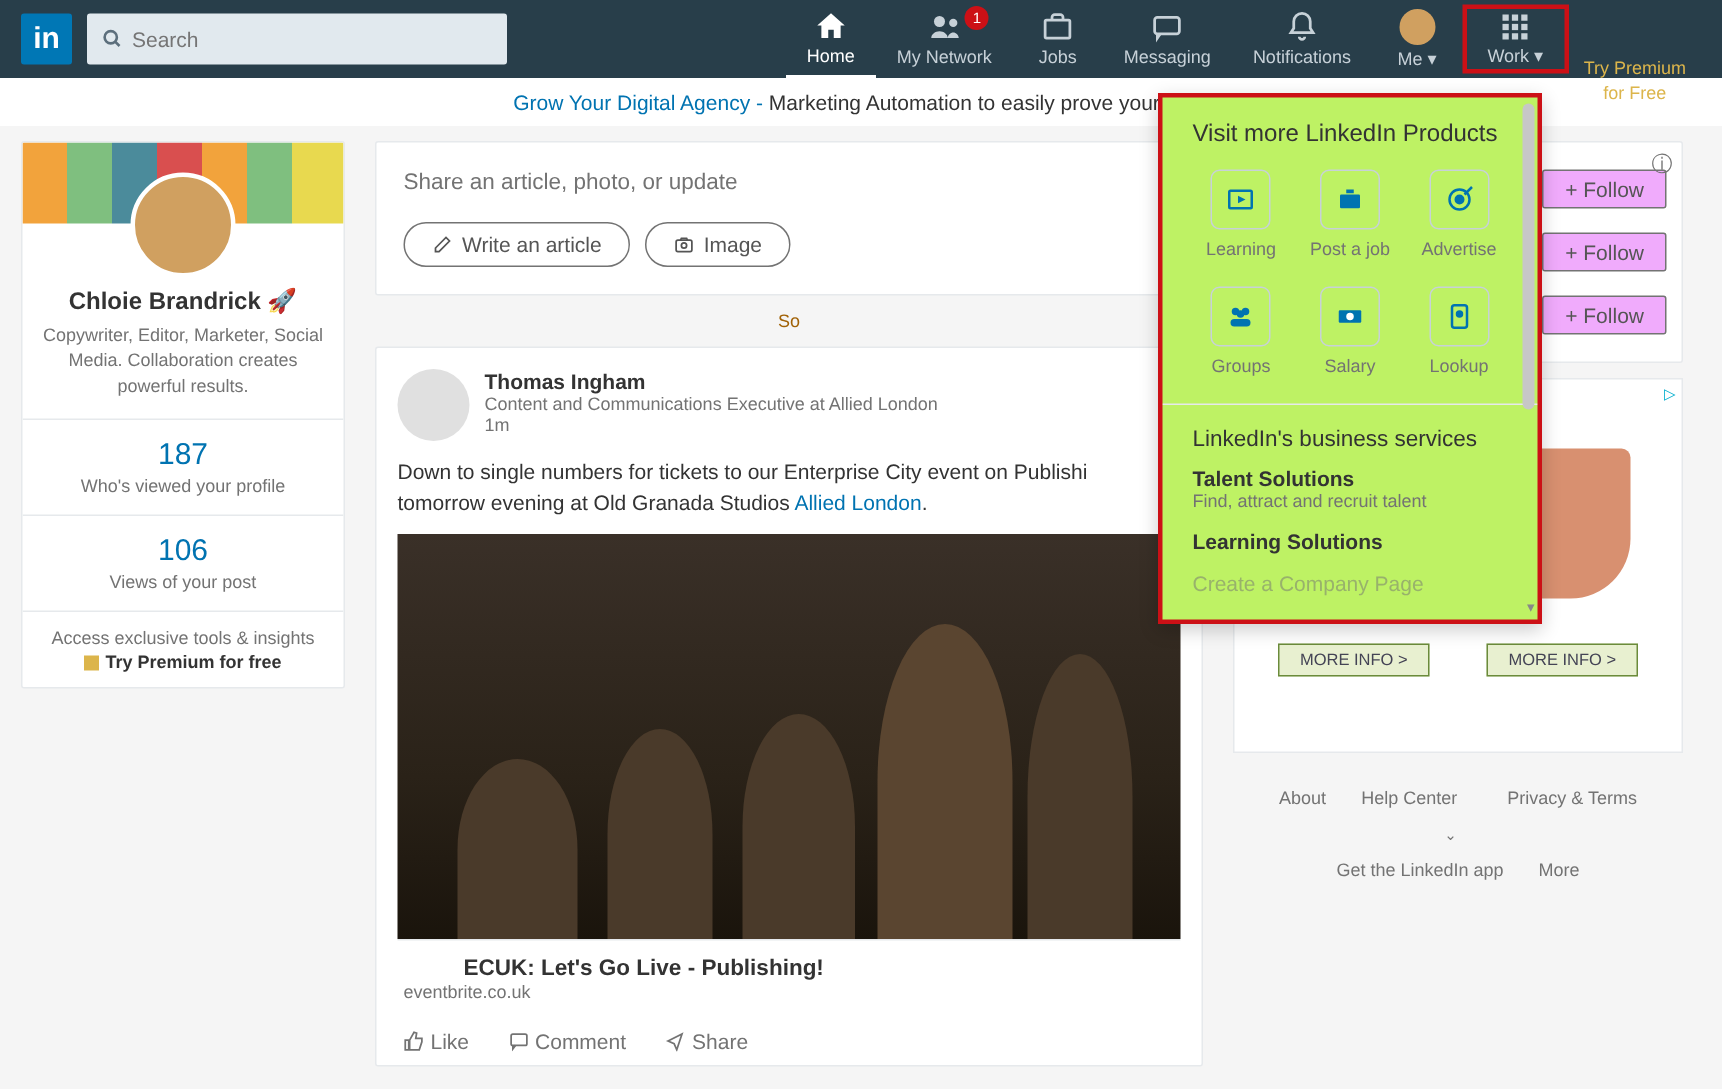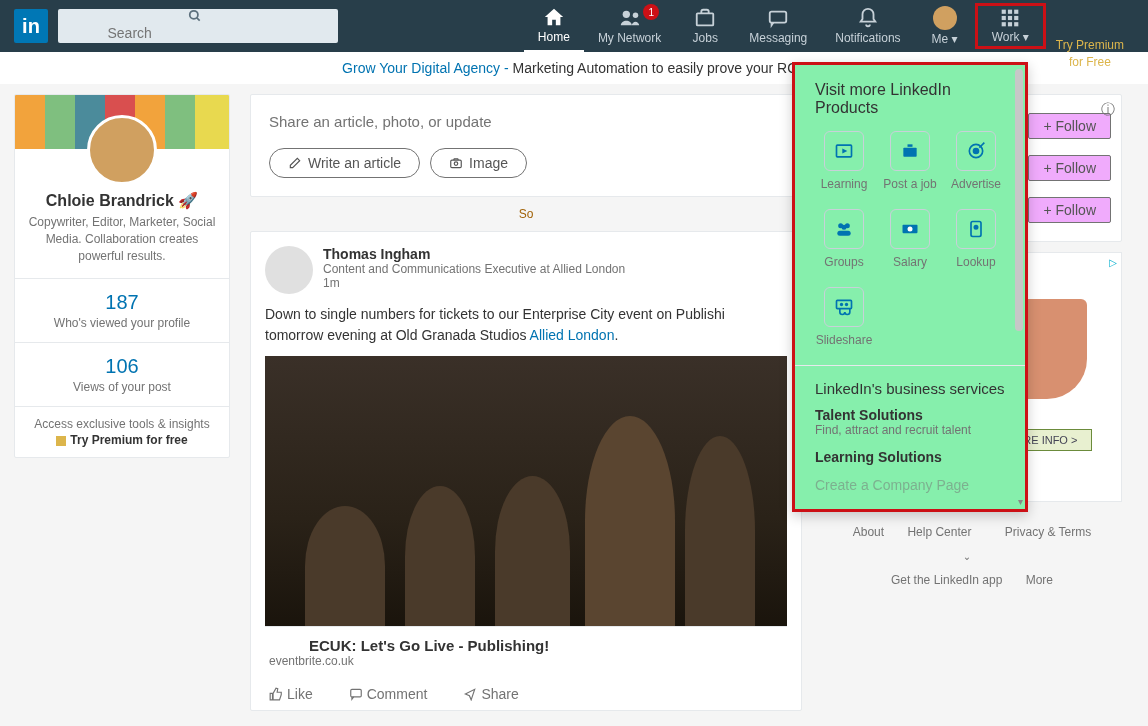--- a/index.html
+++ b/index.html
@@ -1,21 +1,21 @@
 <!DOCTYPE html>
 <html><head>
 <meta charset="utf-8">
 <style>
 * { margin: 0; padding: 0; box-sizing: border-box; font-family: -apple-system, BlinkMacSystemFont, "Segoe UI", Arial, sans-serif; }
 body { background: #f5f5f5; width: 1148px; height: 726px; overflow: hidden; position: relative; }
 
 
 .navbar { background: #283e4a; height: 52px; display: flex; align-items: center; padding: 0 14px; }
 .logo { width: 34px; height: 34px; background: #0077b5; display: flex; align-items: center; justify-content: center; color: white; font-weight: bold; font-size: 20px; border-radius: 2px; }
-.search-box { margin-left: 10px; background: #e1e9ee; border-radius: 2px; height: 34px; width: 280px; display: flex; align-items: center; padding: 0 10px; color: #5c6f7c; flex-direction: column; }
+.search-box { margin-left: 10px; background: #e1e9ee; border-radius: 2px; height: 34px; width: 280px; display: flex; align-items: center; padding: 0 10px; color: #5c6f7c; }
 .search-box svg { margin-right: 6px; }
 .search-input { background: transparent; border: none; outline: none; font-size: 14px; color: #333; flex: 1; }
 .nav-items { margin-left: auto; display: flex; height: 100%; }
 .nav-item { display: flex; flex-direction: column; align-items: center; justify-content: center; color: #c7d1d8; padding: 0 14px; font-size: 12px; cursor: pointer; position: relative; height: 100%; min-width: 60px; }
 .nav-item.active { color: #fff; border-bottom: 2px solid #fff; }
 .nav-item svg { margin-bottom: 2px; }
 .nav-badge { position: absolute; top: 4px; right: 16px; background: #cc1016; color: white; font-size: 10px; border-radius: 50%; width: 16px; height: 16px; display: flex; align-items: center; justify-content: center; }
 .nav-avatar { width: 24px; height: 24px; border-radius: 50%; background: #d0a060; margin-bottom: 2px; }
 .nav-item.work { border: 3px solid #cc1016; height: 46px; margin-top: 3px; }
 .premium-cta { color: #dcb54b; font-size: 12px; text-align: center; padding: 0 10px; line-height: 1.4; }
@@ -61,21 +61,21 @@
 .post-avatar { width: 48px; height: 48px; border-radius: 50%; background: #e0e0e0; }
 .post-author { font-size: 14px; font-weight: 600; color: #333; }
 .post-role { font-size: 12px; color: #737373; }
 .post-time { font-size: 12px; color: #737373; }
 .post-body { margin-top: 10px; font-size: 14px; color: #333; line-height: 1.5; }
 .post-body a { color: #0073b1; text-decoration: none; }
 .post-image { margin-top: 10px; height: 270px; background: linear-gradient(180deg,#3a3028 0%,#2a2218 60%,#1a140c 100%); position: relative; overflow: hidden; }
 .post-link-card { border-top: 1px solid #e6e9ec; padding: 10px 4px; }
 .post-link-title { font-size: 15px; font-weight: 600; color: #333; margin-left: 40px; }
 .post-link-domain { font-size: 12px; color: #737373; }
-.post-actions { display: flex; gap: 36px; padding: 8px 4px; color: #737373; font-size: 14px; }
+.post-actions { display: flex; gap: 26px; padding: 8px 4px; color: #737373; font-size: 14px; }
 .post-action { display: flex; align-items: center; gap: 4px; cursor: pointer; }
 
 
 .follow-list { background: #fff; border: 1px solid #e6e9ec; border-radius: 2px; padding: 10px; position: relative; }
 .info-icon { position: absolute; top: 6px; right: 6px; color: #737373; font-size: 14px; }
 .follow-item { display: flex; align-items: center; justify-content: flex-end; padding: 8px 0; }
 .follow-btn { border: 1px solid #737373; color: #555; border-radius: 2px; padding: 4px 14px; font-size: 14px; background: #f0abfc; cursor: pointer; }
 .follow-btn::before { content: "+ "; }
 
 
@@ -86,21 +86,21 @@
 .ad-shoe { width: 90px; height: 100px; background: #e8b0a0; border-radius: 6px 6px 40px 6px; }
 .ad-btns { display: flex; justify-content: space-around; padding: 10px; }
 .ad-btn { border: 1px solid #6b8b3b; color: #445; font-size: 11px; padding: 4px 14px; background: #e8f0d0; cursor: pointer; }
 
 
 .footer-links { font-size: 12px; color: #737373; text-align: center; margin-top: 18px; line-height: 2; }
 .footer-links span { margin: 0 10px; cursor: pointer; }
 .footer-links .caret { font-size: 10px; }
 
 
-.work-panel { position: absolute; top: 62px; right: 120px; width: 236px; background: #86efac; box-shadow: 0 4px 12px rgba(0,0,0,0.2); border: 3px solid #cc1016; z-index: 100; }
+.work-panel { position: absolute; top: 62px; right: 120px; width: 256px; background: #bef264; box-shadow: 0 4px 12px rgba(0,0,0,0.2); border: 3px solid #cc1016; z-index: 100; }
 .work-panel-inner { padding: 16px 20px; max-height: 490px; overflow-y: auto; }
 .wp-title { font-size: 16px; color: #333; margin-bottom: 14px; }
 .wp-grid { display: grid; grid-template-columns: repeat(3, 1fr); gap: 18px 8px; margin-bottom: 18px; }
 .wp-item { text-align: center; font-size: 12px; color: #737373; cursor: pointer; }
 .wp-icon { width: 40px; height: 40px; border: 1px solid #c7d1d8; border-radius: 6px; margin: 0 auto 6px; display: flex; align-items: center; justify-content: center; color: #0073b1; }
 .wp-section-title { font-size: 15px; color: #333; margin: 14px 0 10px; }
 .wp-service { margin-bottom: 12px; cursor: pointer; }
 .wp-service-title { font-size: 14px; font-weight: 600; color: #333; }
 .wp-service-desc { font-size: 12px; color: #737373; }
 .wp-divider { border-top: 1px solid #e6e9ec; margin: 4px -20px 12px; }
@@ -365,28 +365,20 @@
               <rect x="3" y="7" width="18" height="10" rx="1"></rect>
               <circle cx="12" cy="12" r="3" fill="#fff"></circle>
             </svg>
           </div><span>Salary</span></div>
       <div class="wp-item"><div class="wp-icon">
             <svg width="20" height="20" viewBox="0 0 24 24" fill="none" stroke="currentColor" stroke-width="2">
               <rect x="6" y="3" width="12" height="18" rx="2"></rect>
               <circle cx="12" cy="10" r="2" fill="currentColor"></circle>
             </svg>
           </div><span>Lookup</span></div>
-      <div class="wp-item"><div class="wp-icon">
-            <svg width="20" height="20" viewBox="0 0 24 24" fill="currentColor">
-              <rect x="3" y="4" width="18" height="10" rx="1" fill="none" stroke="currentColor" stroke-width="2"></rect>
-              <circle cx="9" cy="9" r="2"></circle>
-              <circle cx="15" cy="9" r="2"></circle>
-              <path d="M7 14v4a3 3 0 006 0 3 3 0 006 0v-4" fill="none" stroke="currentColor" stroke-width="2"></path>
-            </svg>
-          </div><span>Slideshare</span></div>
     </div>
     <div class="wp-divider"></div>
     <div class="wp-section-title">LinkedIn's business services</div>
     <div class="wp-service">
       <div class="wp-service-title">Talent Solutions</div>
       <div class="wp-service-desc">Find, attract and recruit talent</div>
     </div>
     <div class="wp-service">
       <div class="wp-service-title">Learning Solutions</div>
     </div>

